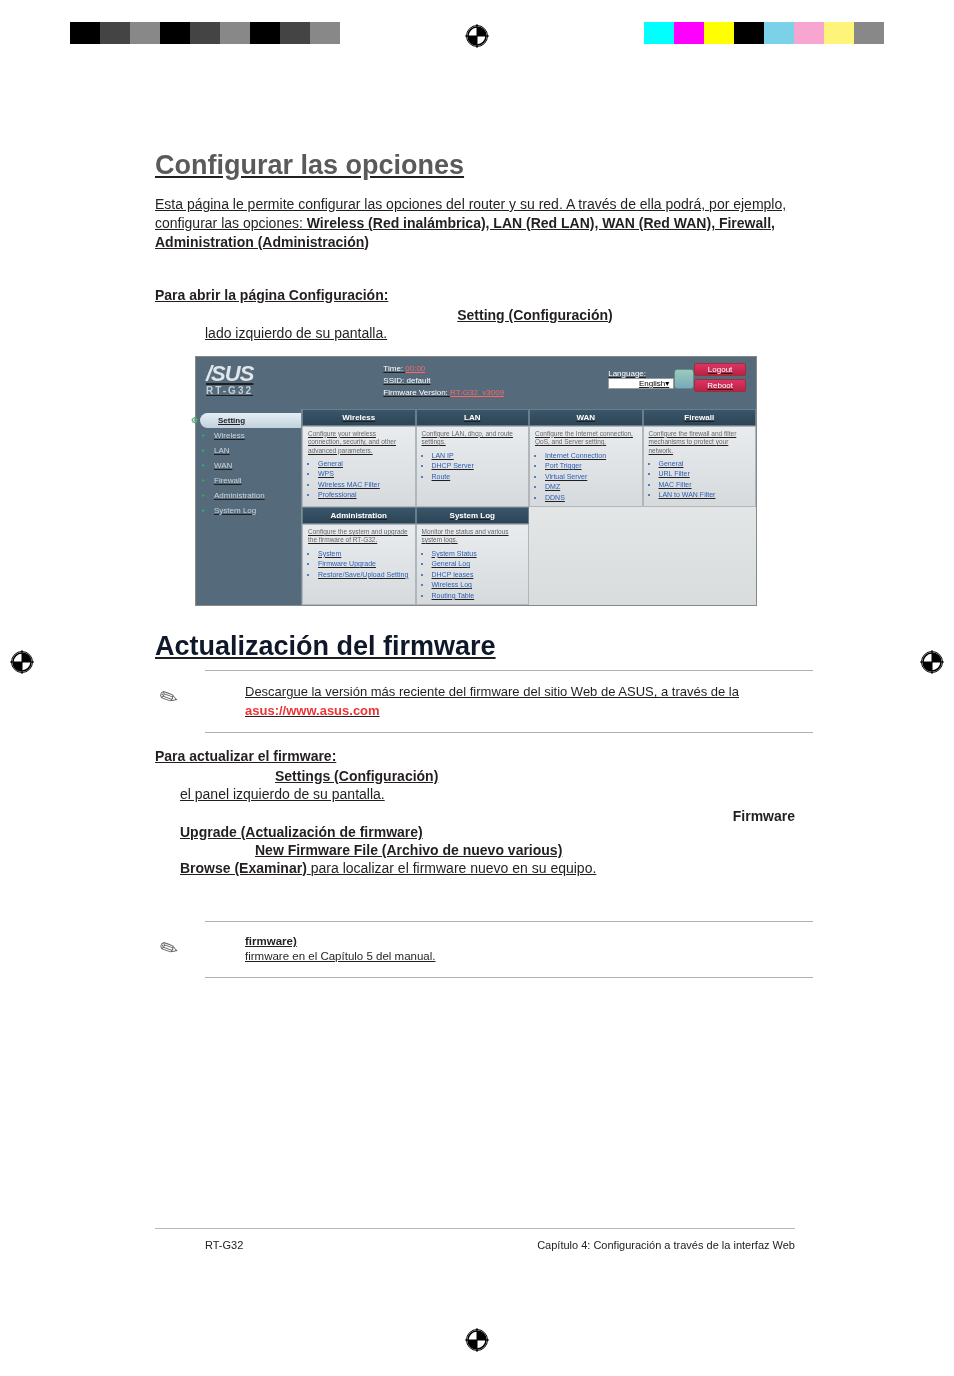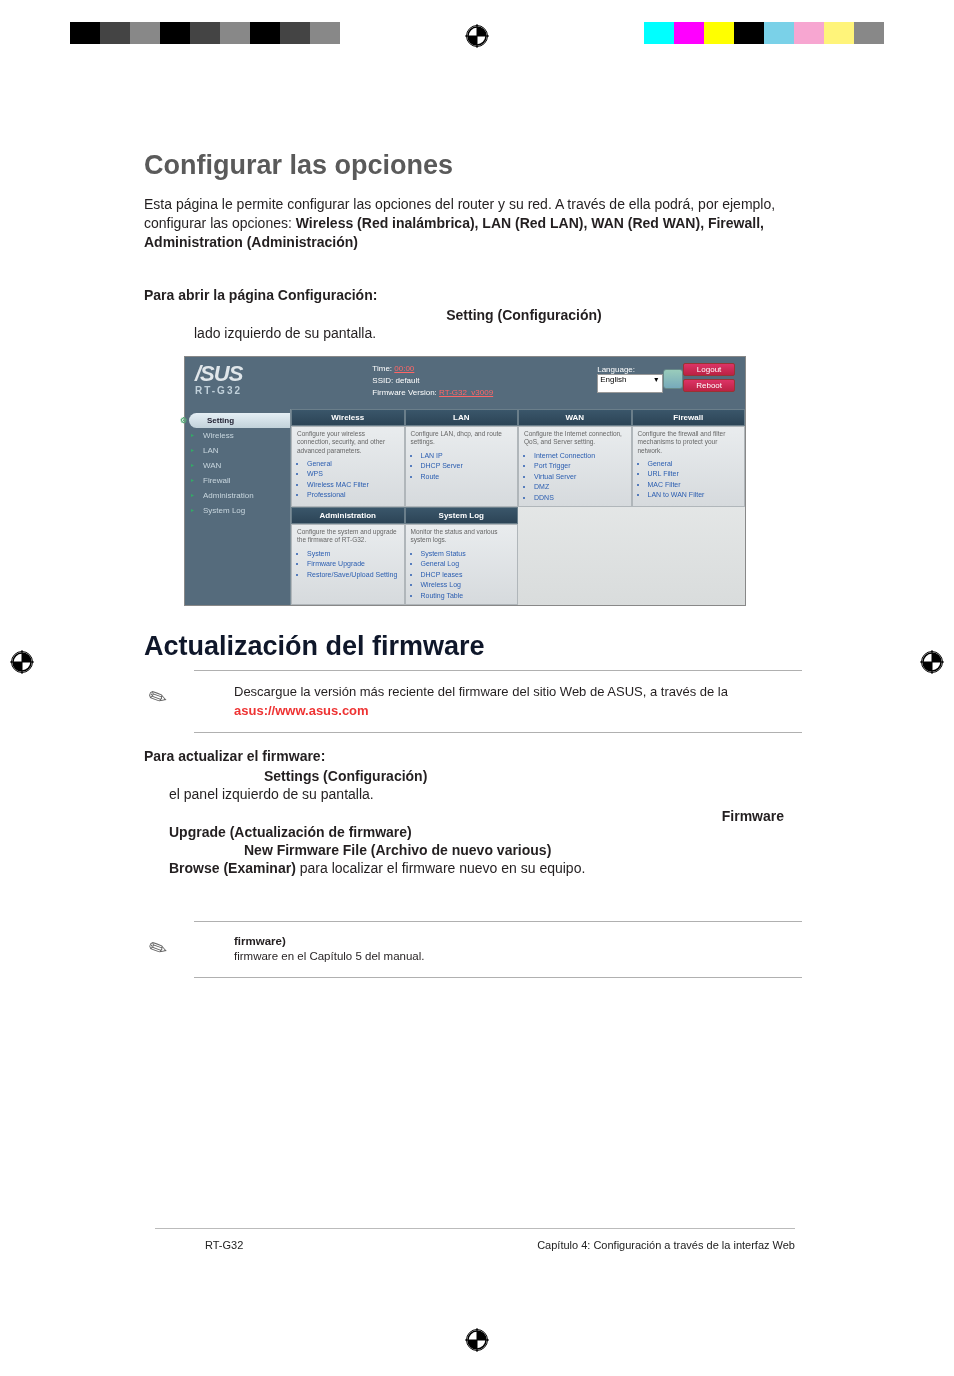--- a/index.html
+++ b/index.html
@@ -34,22 +34,23 @@
   .side-reg-left, .side-reg-right {
     position: absolute; top: 650px; width: 24px; height: 24px;
   }
   .side-reg-left { left: 10px; }
   .side-reg-right { right: 10px; }
 
   
   .page {
     position: absolute;
     top: 150px;
-    left: 144px;
+    left: 155px;
     width: 640px;
+    text-decoration: underline;
   }
 
   h1 {
     font-size: 27px;
     font-weight: bold;
     color: #5a5a5a;
     margin: 0 0 6px 0;
     font-family: Arial, sans-serif;
   }
   .intro {
@@ -104,21 +105,21 @@
     background: linear-gradient(#d36, #b24);
     color: #fff;
     font-size: 8px;
     padding: 1px 12px;
     border-radius: 2px;
     border: 1px solid #933;
     display: block;
     margin-bottom: 3px;
     text-align: center;
   }
-  .lang-select { background:#fff; color:#000; font-size:8px; padding:0 4px 8px 2px; border:1px solid #999; width:58px; display:flex; justify-content:space-between;}
+  .lang-select { background:#fff; color:#000; font-size:8px; padding:0 4px 0 2px; border:1px solid #999; width:58px; display:flex; justify-content:flex-end;}
   .shot-body { display: flex; justify-content: center; }
   .shot-side {
     width: 105px;
     padding: 4px 0 20px 0;
     border-right: 1px solid #7a8c97;
   }
   .side-item {
     font-size: 8px;
     padding: 3px 6px 3px 18px;
     color: #c8d6de;

